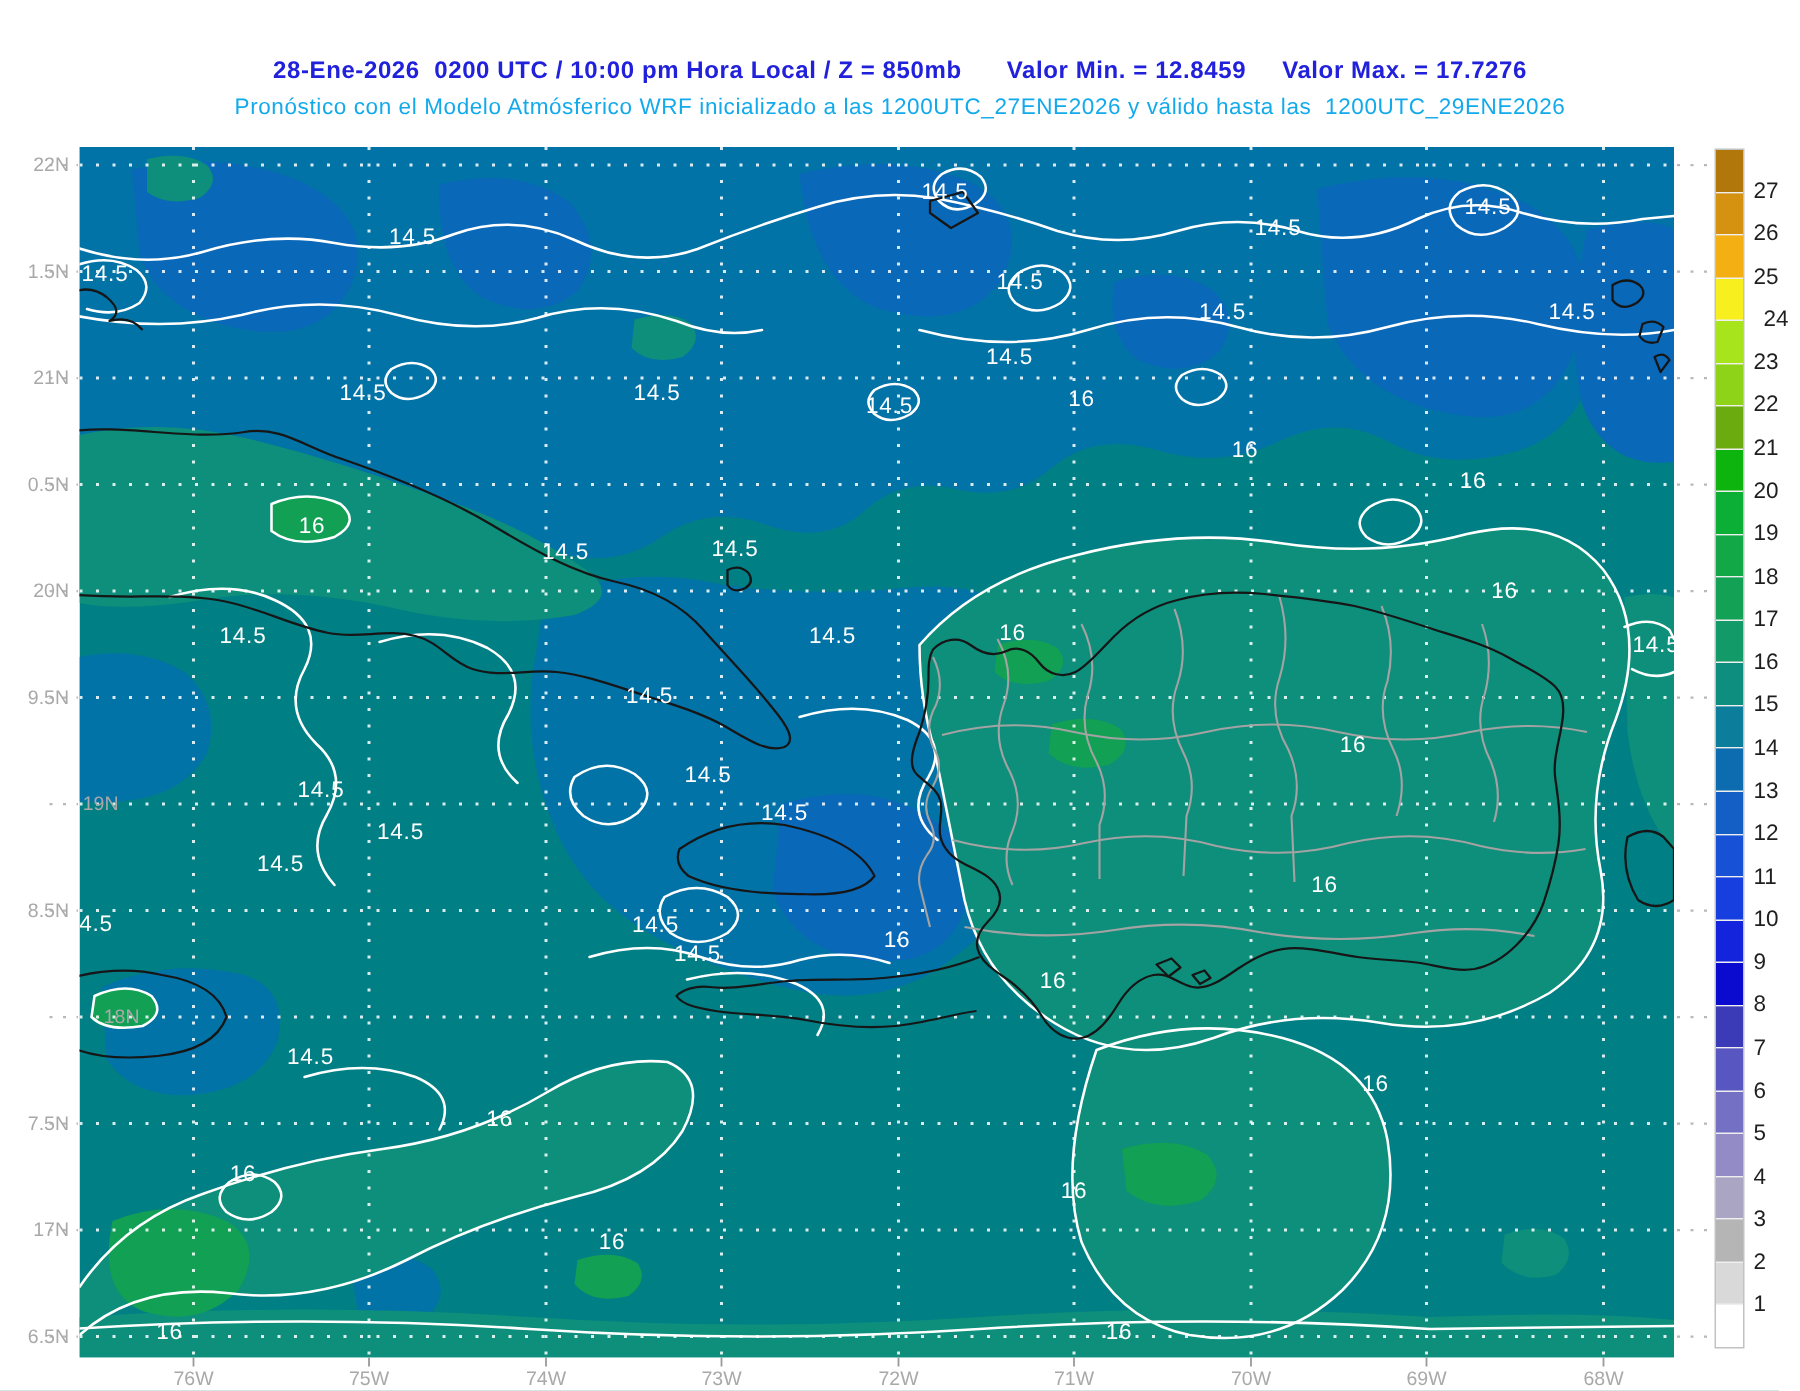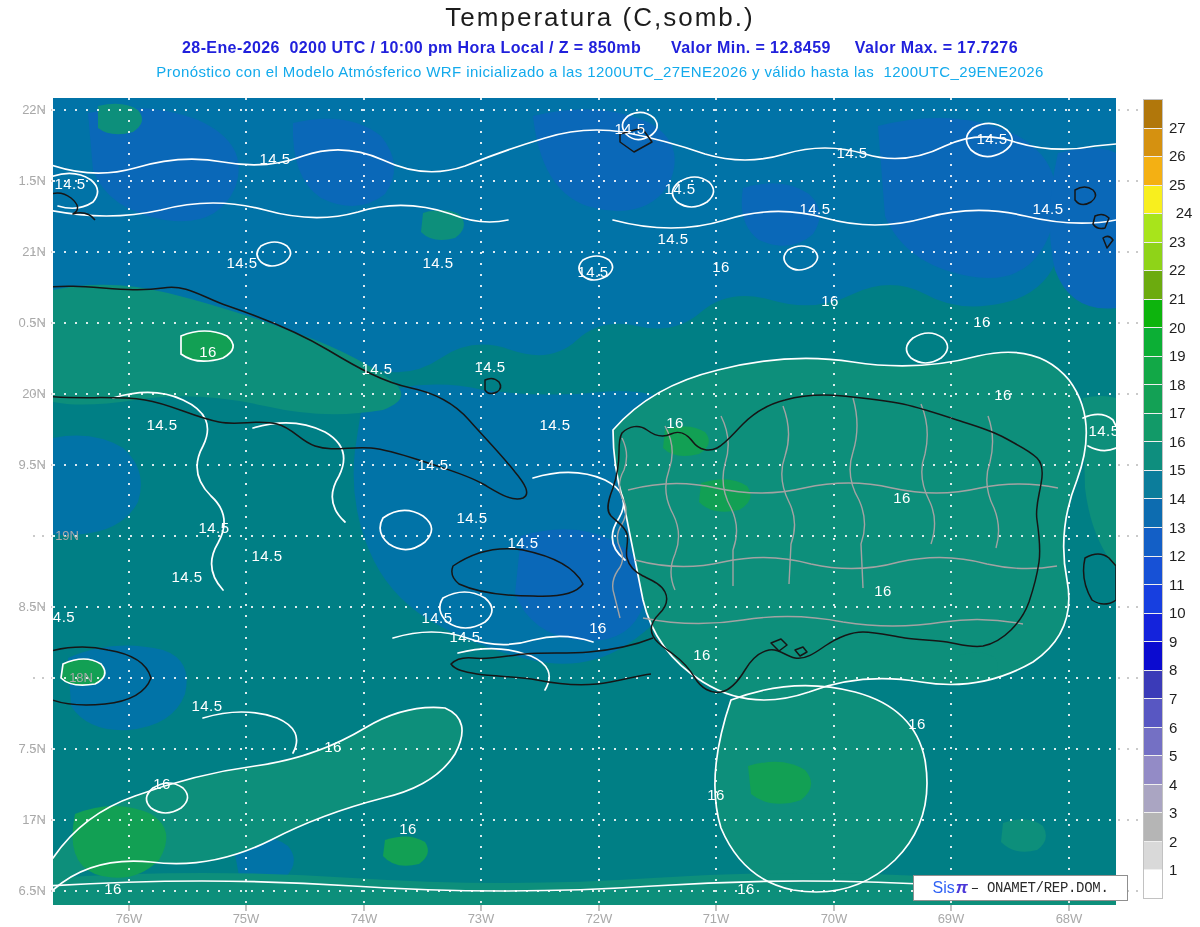--- a/index.html
+++ b/index.html
@@ -27,21 +27,20 @@
                white-space:pre;}
   #attribution .sis{color:#2f62f5;font-size:16px;}
   #attribution .pi{color:#4b38d8;font-size:17px;font-style:italic;font-weight:bold;margin:0 3px 0 1px;}
   #attribution .rest{color:#2a2a2a;font-size:14px;font-family:"Liberation Mono",monospace;letter-spacing:-.3px;}
 </style>
 </head>
 <body>
 
 <div id="page">
 
-  <div id="title">Temperatura (C,somb.)</div>
 
   <div id="subtitle1">
     <span class="gap1">28-Ene-2026  0200 UTC / 10:00 pm Hora Local / Z = 850mb</span>
     <span class="gap2">Valor Min. = 12.8459</span>
     <span>Valor Max. = 17.7276</span>
   </div>
 
   <div id="subtitle2">Pronóstico con el Modelo Atmósferico WRF inicializado a las 1200UTC_27ENE2026 y válido hasta las  1200UTC_29ENE2026</div>
 
   <svg id="mapsvg" viewBox="0 0 1200 927">
@@ -343,17 +342,14 @@
       <div class="cbarlabel" style="top: 661.429px;">8</div>
       <div class="cbarlabel" style="top: 690px;">7</div>
       <div class="cbarlabel" style="top: 718.571px;">6</div>
       <div class="cbarlabel" style="top: 747.143px;">5</div>
       <div class="cbarlabel" style="top: 775.714px;">4</div>
       <div class="cbarlabel" style="top: 804.286px;">3</div>
       <div class="cbarlabel" style="top: 832.857px;">2</div>
       <div class="cbarlabel" style="top: 861.429px;">1</div>
     </div>
 
-  <div id="attribution">
-    <span class="sis">Sis</span><span class="pi">π</span><span class="rest">– ONAMET/REP.DOM.</span>
-  </div>
 
 </div>
 
 </body></html>

